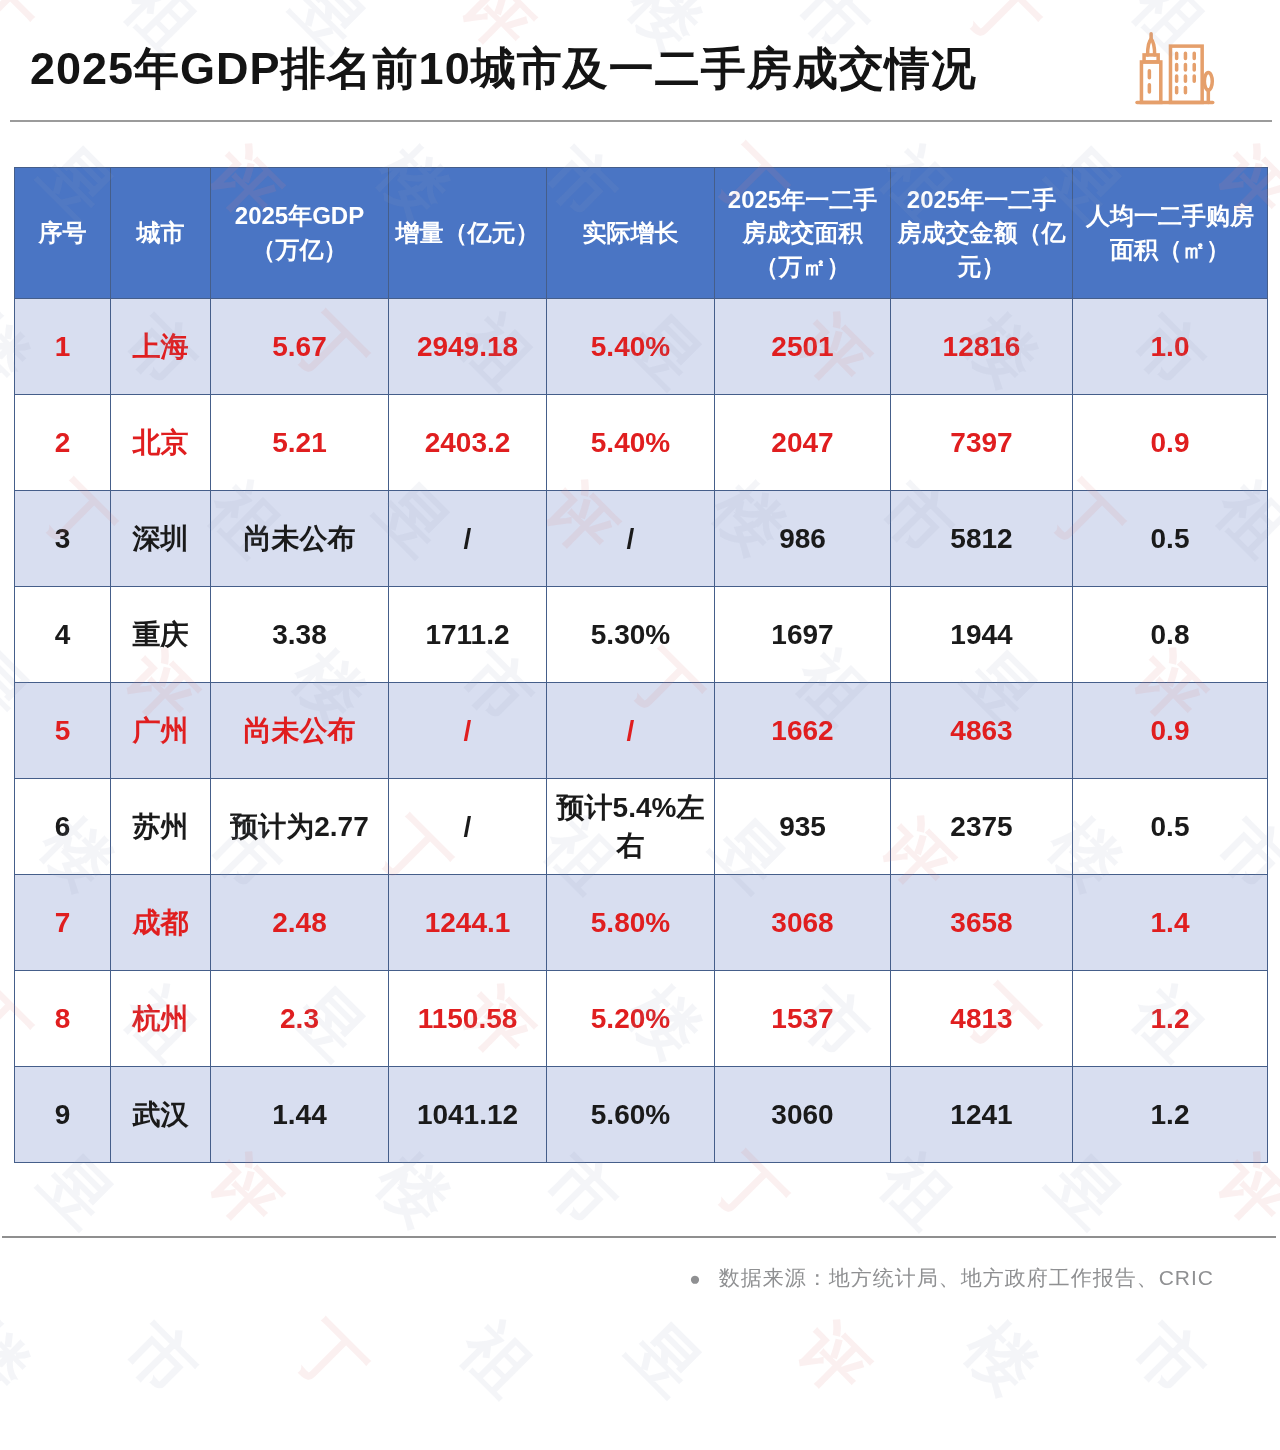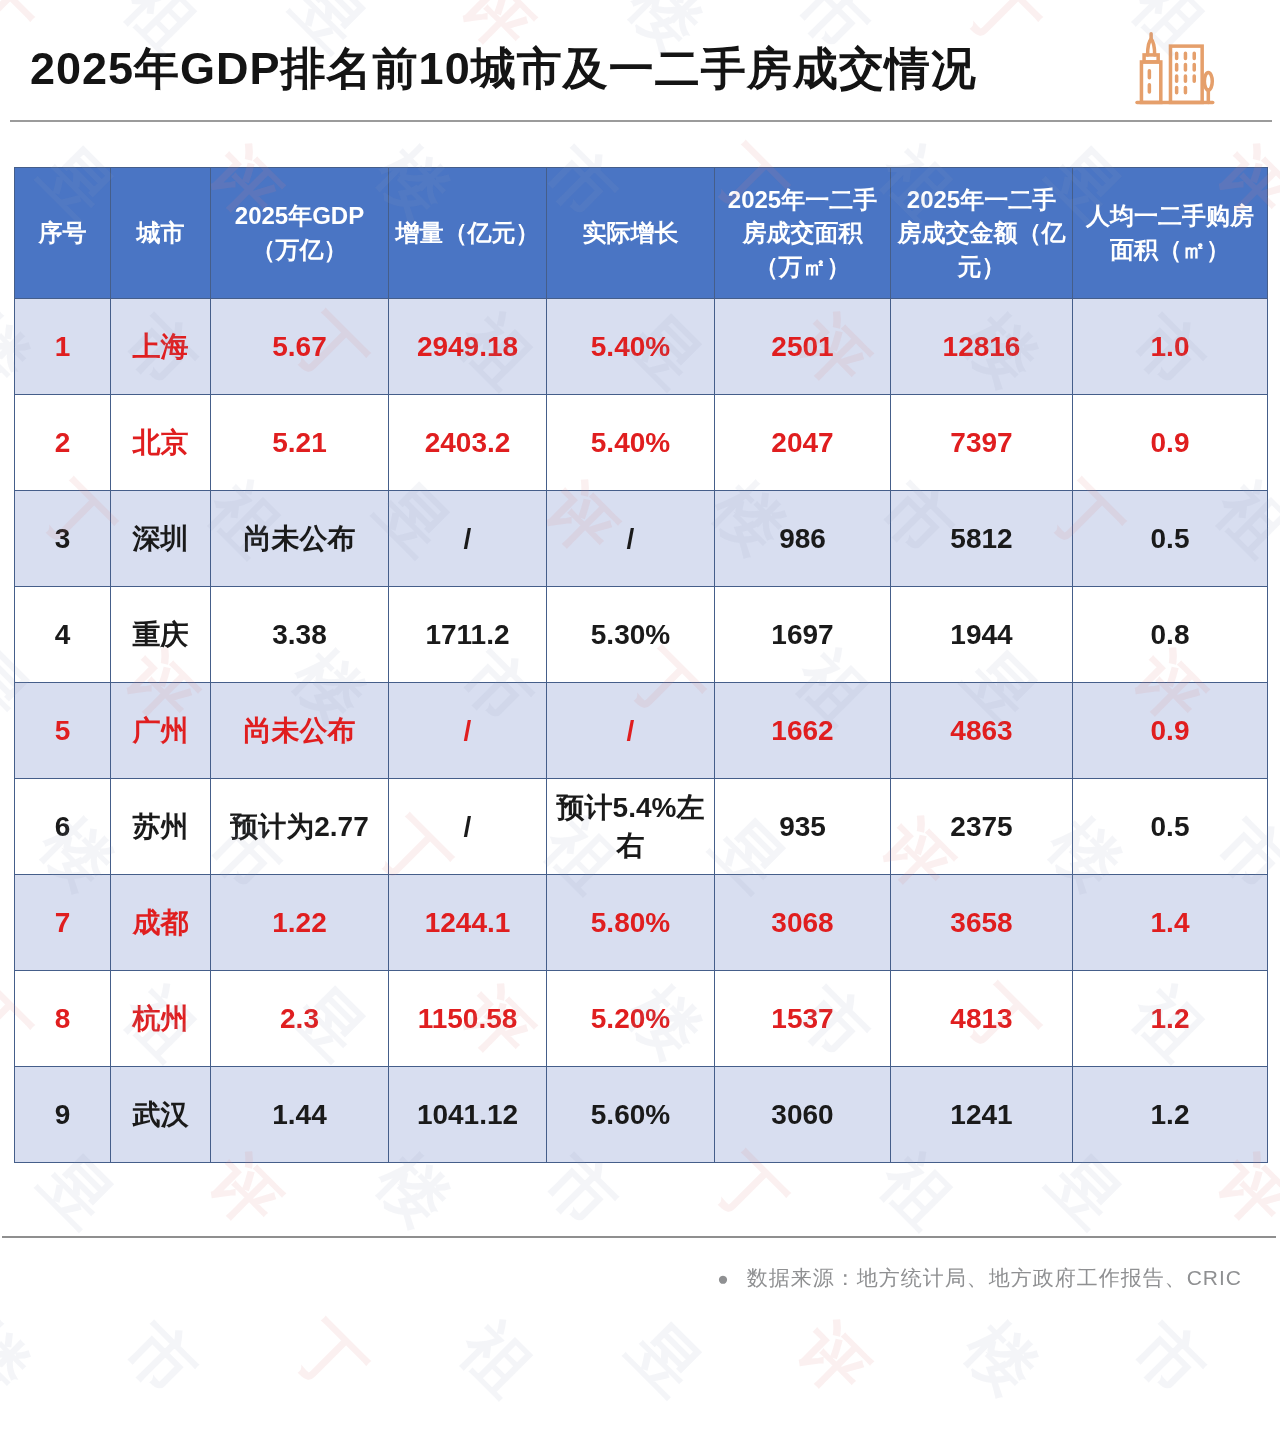--- a/index.html
+++ b/index.html
@@ -80,21 +80,21 @@
   .gdp-table tbody tr.highlight td{color:#e01e1f;}
 
   .bottom-rule{
     height:2px;
     background:#8f8f8f;
     margin:73px 4px 0 2px;
   }
   .source-note{
     margin-top:26px;
     text-align:right;
-    padding-right:38px;
+    padding-right:66px;
     color:#8f9092;
     font-size:21px;
     letter-spacing:1px;
   }
   .source-note .bullet{margin-right:10px;font-size:19px;}
 </style>
 </head>
 <body>
 
 <div class="watermark-layer">
@@ -272,21 +272,21 @@
       <td>预计为2.77</td>
       <td>/</td>
       <td>预计5.4%左右</td>
       <td>935</td>
       <td>2375</td>
       <td>0.5</td>
     </tr>
     <tr class="highlight">
       <td>7</td>
       <td>成都</td>
-      <td>1.22</td>
+      <td>2.48</td>
       <td>1244.1</td>
       <td>5.80%</td>
       <td>3068</td>
       <td>3658</td>
       <td>1.4</td>
     </tr>
     <tr class="highlight">
       <td>8</td>
       <td>杭州</td>
       <td>2.3</td>

